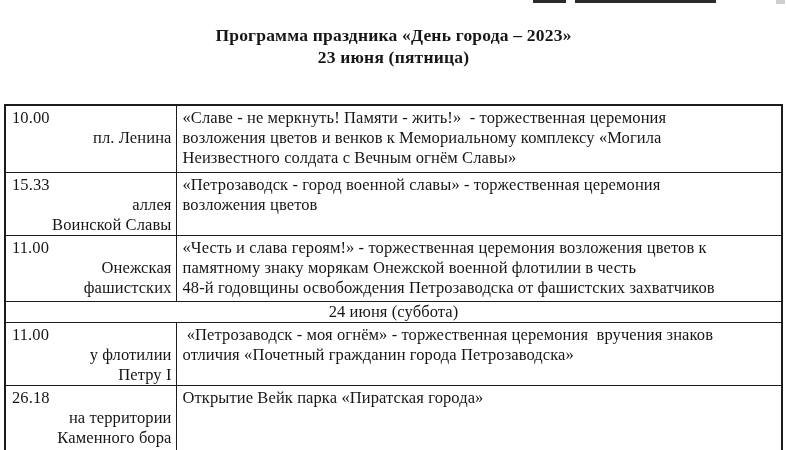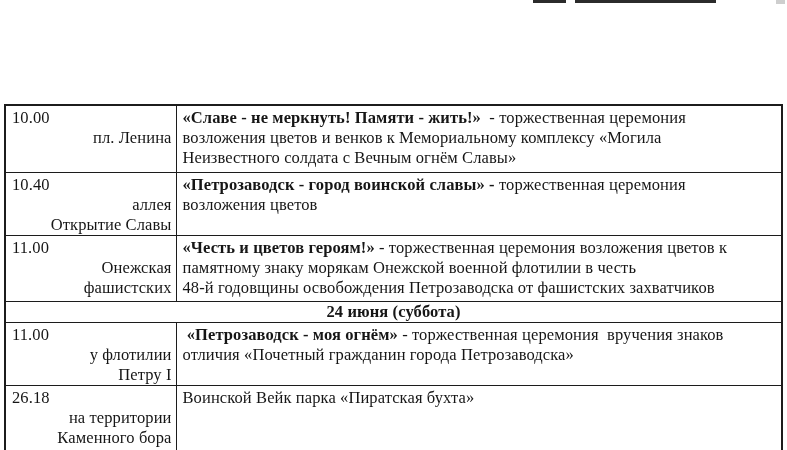--- a/index.html
+++ b/index.html
@@ -43,43 +43,45 @@
     border: 1px solid #1c1c1c;
     vertical-align: top;
     padding: 2px 4px 0 6px;
     overflow: hidden;
   }
   table.program { border: 2px solid #1c1c1c; }
   col.c-time { width: 171px; }
   td.cell-left { padding-left: 11px; }
   .place { white-space: pre-line; text-align: right; }
   .event-text { margin: 0; white-space: pre-wrap; }
-  .event-title { font-weight: bold; }
+  .event-title { font-weight: normal; }
   tr.day-row td {
     text-align: center;
-    font-weight: bold;
+    font-weight: normal;
     padding: 0;
     line-height: 19px;
     height: 20px;
     vertical-align: middle;
   }
   tr.r1 { height: 67px; }
   tr.r2 { height: 60px; }
   tr.r3 { height: 66px; }
   tr.r4 { height: 59px; }
   tr.r5 { height: 68px; }
 </style>
 </head>
 <body>
 
 <div class="artifact-bar a1"></div>
 <div class="artifact-bar a2"></div>
 <div class="artifact-corner"></div>
 
 <div class="doc-header">
+  <div>Программа праздника «День города – 2023»</div>
+  <div>23 июня (пятница)</div>
 </div>
 
 <table class="program">
   <colgroup>
       <col class="c-time">
       <col>
     </colgroup>
 
   <tbody>
       <tr class="r1">
@@ -89,38 +91,38 @@
     </td>
     <td>
       <p class="event-text"><span class="event-title">«Славе - не меркнуть! Памяти - жить!»</span><span>  - торжественная церемония
 возложения цветов и венков к Мемориальному комплексу «Могила
 Неизвестного солдата с Вечным огнём Славы»</span></p>
     </td>
   </tr>
 
   <tr class="r2">
     <td class="cell-left">
-      <div>10.40</div>
+      <div>15.33</div>
       <div class="place">аллея
-Открытие Славы</div>
+Воинской Славы</div>
     </td>
     <td>
-      <p class="event-text"><span class="event-title">«Петрозаводск - город воинской славы» -</span><span> торжественная церемония
+      <p class="event-text"><span class="event-title">«Петрозаводск - город военной славы» -</span><span> торжественная церемония
 возложения цветов</span></p>
     </td>
   </tr>
 
   <tr class="r3">
     <td class="cell-left">
       <div>11.00</div>
       <div class="place">Онежская
 фашистских</div>
     </td>
     <td>
-      <p class="event-text"><span class="event-title">«Честь и цветов героям!»</span><span> - торжественная церемония возложения цветов к
+      <p class="event-text"><span class="event-title">«Честь и слава героям!»</span><span> - торжественная церемония возложения цветов к
 памятному знаку морякам Онежской военной флотилии в честь
 48-й годовщины освобождения Петрозаводска от фашистских захватчиков</span></p>
     </td>
   </tr>
 
   <tr class="day-row">
     <td colspan="2">24 июня (суббота)</td>
   </tr>
 
   <tr class="r4">
@@ -135,18 +137,18 @@
     </td>
   </tr>
 
   <tr class="r5">
     <td class="cell-left">
       <div>26.18</div>
       <div class="place">на территории
 Каменного бора</div>
     </td>
     <td>
-      <p class="event-text"><span class="event-title"></span><span>Воинской Вейк парка «Пиратская бухта»</span></p>
+      <p class="event-text"><span class="event-title"></span><span>Открытие Вейк парка «Пиратская города»</span></p>
     </td>
   </tr>
 
 </tbody>
   </table>
 
 </body></html>

